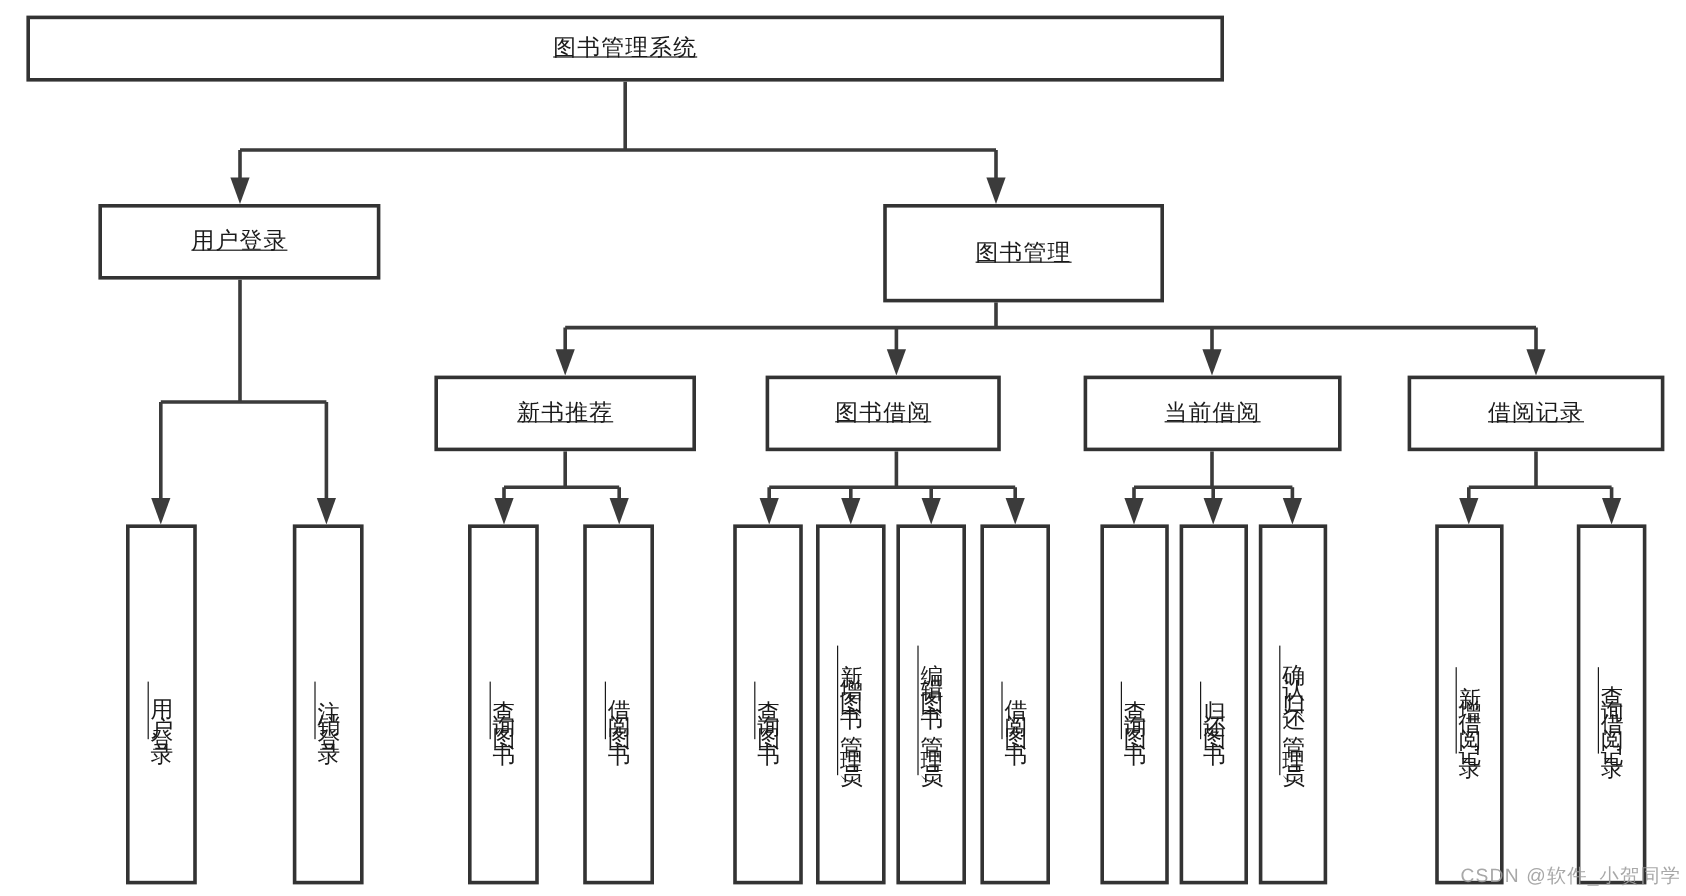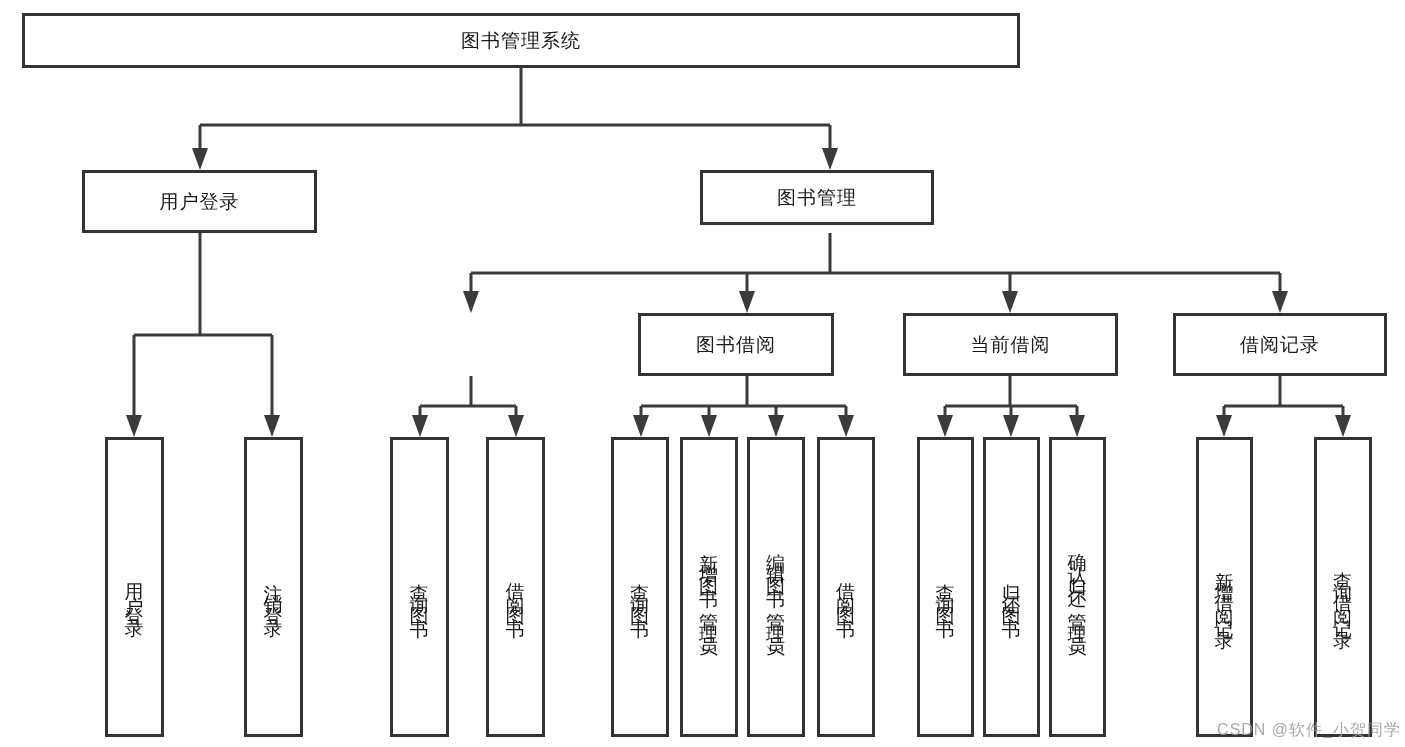--- a/index.html
+++ b/index.html
@@ -19,20 +19,21 @@
   .box {
     position: absolute;
     background: #ffffff;
     border: 3px solid #333333;
     box-sizing: border-box;
     display: flex;
     align-items: center;
     justify-content: center;
     color: #1a1a1a;
     text-align: center;
+    text-decoration: underline;
   }
   .h {
     font-size: 19px;
     letter-spacing: 1px;
     line-height: 1;
   }
   .v {
     writing-mode: vertical-rl;
     text-orientation: mixed;
     font-size: 19px;
@@ -92,22 +93,23 @@
       <polygon points="1003,415 1019,415 1011,437"></polygon>
       <polygon points="1069,415 1085,415 1077,437"></polygon>
       <polygon points="1216,415 1232,415 1224,437"></polygon>
       <polygon points="1335,415 1351,415 1343,437"></polygon>
     </g>
   </svg>
 
   <div class="box h" style="left:22px; top:13px; width:998px; height:55px;">图书管理系统</div>
 
   <div class="box h" style="left:82px; top:170px; width:235px; height:63px;">用户登录</div>
-  <div class="box h" style="left:700px; top:170px; width:234px; height:55px;">图书管理</div>
+  <div class="box h" style="left:736px; top:170px; width:234px; height:82px;">图书管理</div>
 
+  <div class="box h" style="left:362px; top:313px; width:218px; height:63px;">新书推荐</div>
   <div class="box h" style="left:638px; top:313px; width:196px; height:63px;">图书借阅</div>
   <div class="box h" style="left:903px; top:313px; width:215px; height:63px;">当前借阅</div>
   <div class="box h" style="left:1173px; top:313px; width:214px; height:63px;">借阅记录</div>
 
   <div class="box v" style="left:105px; top:437px; width:59px; height:300px;">用户登录</div>
   <div class="box v" style="left:244px; top:437px; width:59px; height:300px;">注销登录</div>
 
   <div class="box v" style="left:390px; top:437px; width:59px; height:300px;">查询图书</div>
   <div class="box v" style="left:486px; top:437px; width:59px; height:300px;">借阅图书</div>
 

